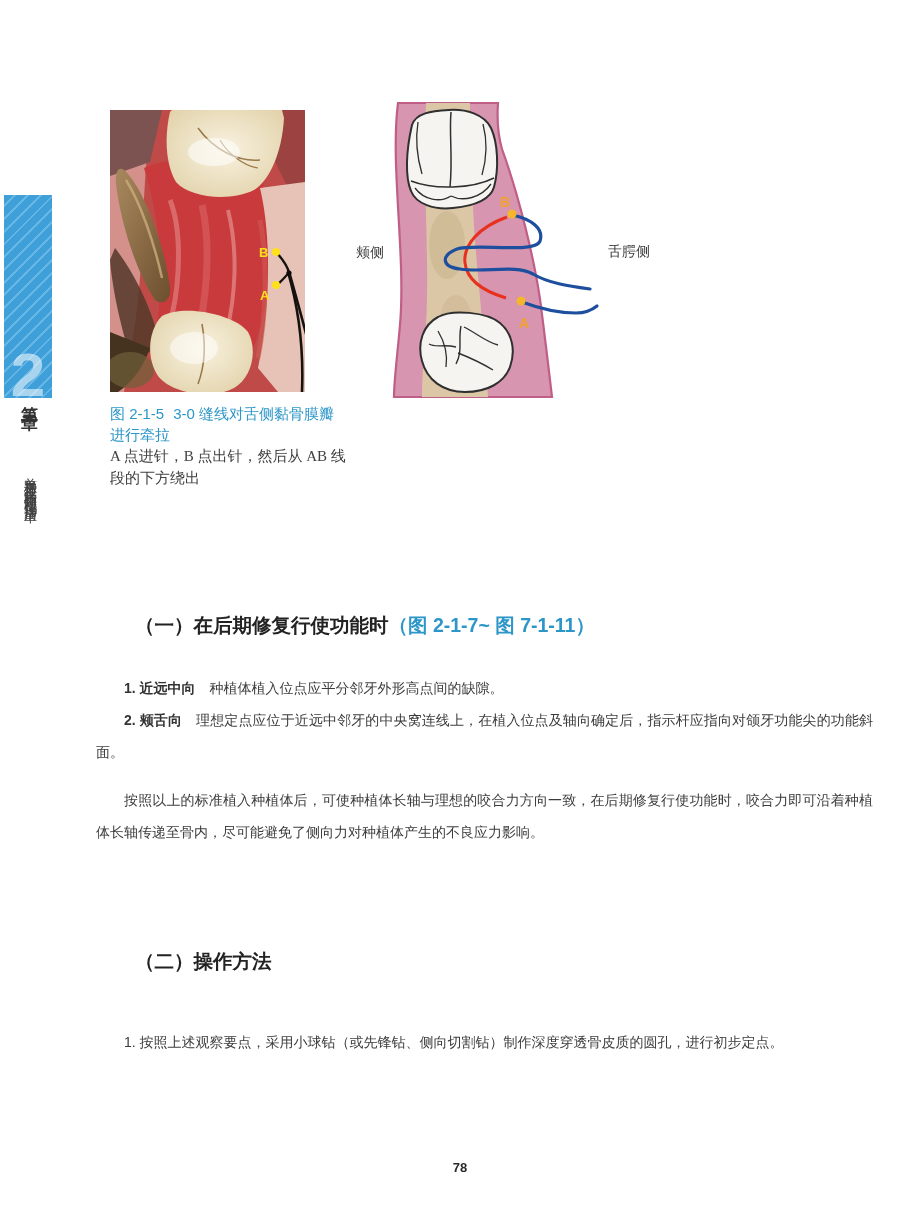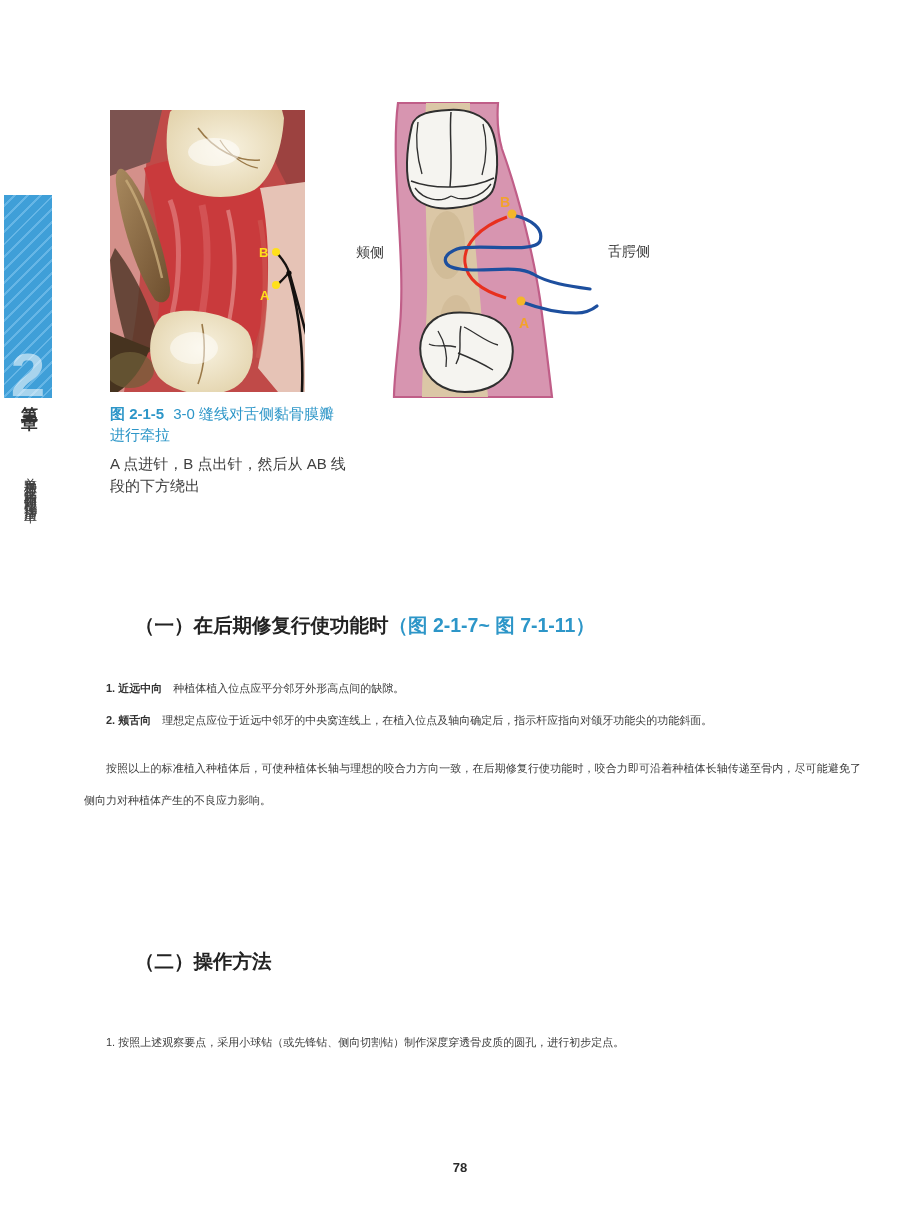--- a/index.html
+++ b/index.html
@@ -24,30 +24,30 @@
   .chapter-title{
     position:absolute; left:21px; top:467px; font-size:13px; letter-spacing:2.2px; color:#3f3f3f;
   }
   
   .photo-figure{ position:absolute; left:110px; top:110px; width:195px; height:282px; }
   .diagram-figure{ position:absolute; left:352px; top:95px; width:320px; height:310px; }
   .caption{ position:absolute; font-size:15px; line-height:21px; }
   .caption-left{ left:110px; top:403px; width:236px; }
   .caption-right{ left:358px; top:403px; width:312px; }
   .caption-head{ color:#2d96c8; }
-  .caption-head b{ font-weight:700; margin-right:9px; }
-  .caption-desc{ margin-top:8px; color:#3f3f3f; line-height:21.5px; }
+  .caption-head b{ font-weight:400; margin-right:9px; }
+  .caption-desc{ margin-top:1px; color:#3f3f3f; line-height:21.5px;font-family:Liberation Serif, serif; }
   
   .sec-heading{
     position:absolute; left:135px; margin:0; font-size:19.5px; font-weight:700; color:#222;
   }
   .sec-heading .blue{ color:#2d96c8; }
   .h1{ top:612px; }
   .h2{ top:948px; }
-  .body-block{ position:absolute; left:84px; width:777px; font-size:11px; line-height:32px;
+  .body-block{ position:absolute; left:96px; width:777px; font-size:14px; line-height:32px;
     color:#3c3c3c; text-align:justify; }
   .bb1{ top:672px; } .bb2{ top:1010px; }
   .body-block p{ margin:0; text-indent:2em; }
   .body-block p.sp{ margin-top:16px; }
   .body-block b{ font-weight:700; color:#333; }
   .page-number{
     position:absolute; left:0; top:1160px; width:920px; text-align:center;
     font-size:13px; font-weight:600; color:#2a2a2a;
   }
   svg text{ font-family:"Liberation Sans", sans-serif; }

